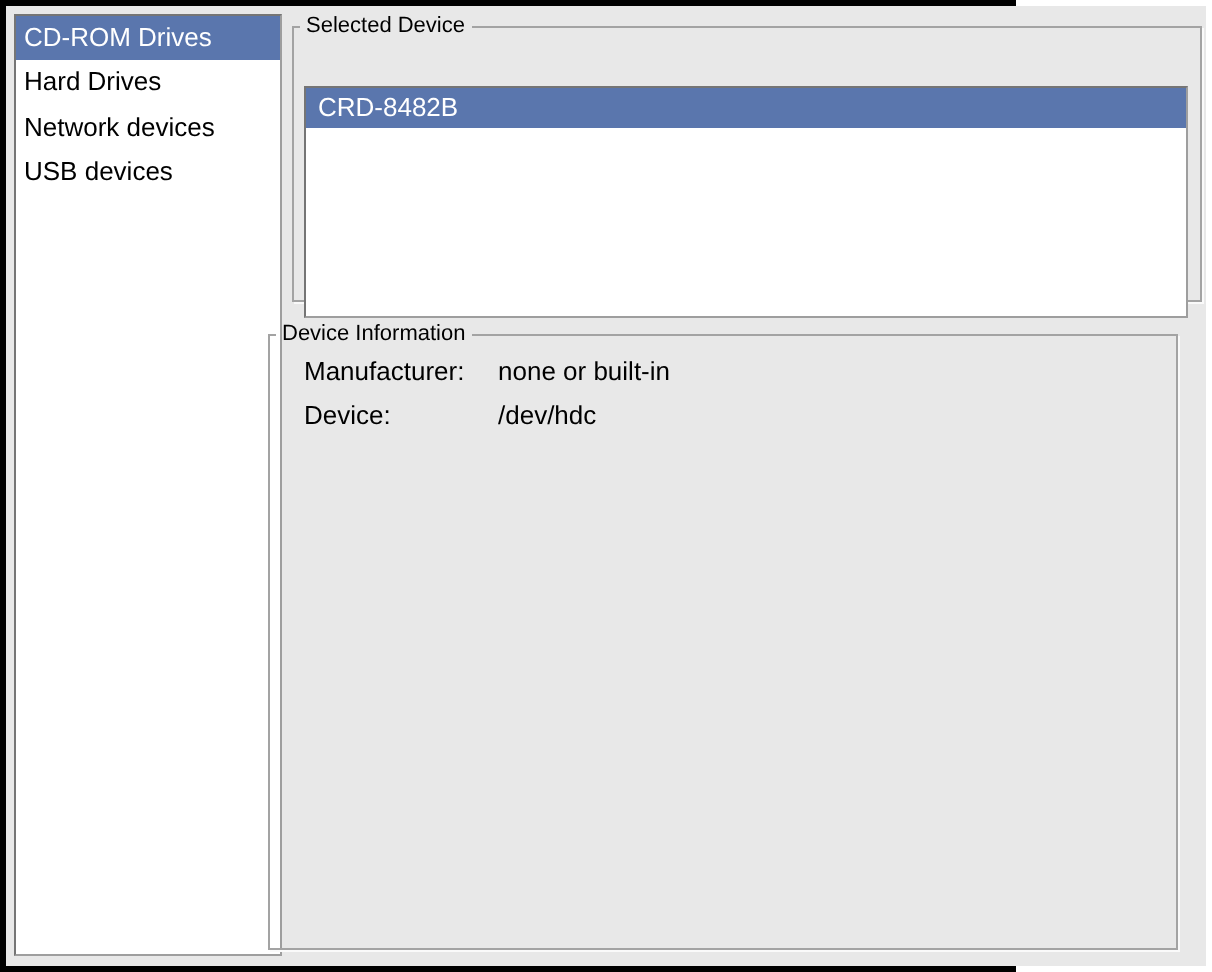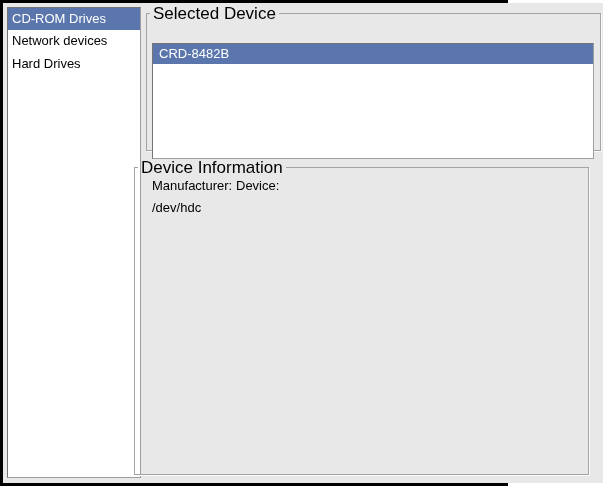--- a/index.html
+++ b/index.html
@@ -58,66 +58,68 @@
   }
   fieldset.frame {
     position: absolute;
     margin: 0; padding: 0;
     border: 1px solid var(--frame-border, #a3a3a3);
     box-shadow: 1px 1px 0 #fafafa;
   }
   fieldset.frame legend {
     margin-left: 3px;
     padding: 0 3px;
-    font-size: 17px;
+    font-size: 11px;
     line-height: 13px;
   }
   .frame-selected-device {
     left: 143px; top: 4px;
     width: 455px; height: 144px;
   }
   .frame-device-info {
     left: 131px; top: 158px;
     width: 455px; height: 314px;
   }
   .info-grid {
     position: absolute;
     left: 149px; top: 172px;
     display: grid;
     grid-template-columns: 84px auto;
     grid-auto-rows: 22px;
     line-height: 22px;
-    column-gap: 0px;
+    column-gap: 13px;
   }
   .info-label, .info-value { white-space: nowrap; }
 </style>
 </head>
 <body>
 
 <div class="window">
   <div class="canvas">
 
     <div class="listbox sidebar-list" id="sidebar-list">
         <div class="row selected">CD-ROM Drives</div>
+        <div class="row">Hard Drives</div>
         <div class="row">Network devices</div>
-        <div class="row">Hard Drives</div>
+        <div class="row">USB devices</div>
       </div>
 
     <fieldset class="frame frame-selected-device">
       <legend>Selected Device</legend>
     </fieldset>
 
     <div class="listbox device-list" id="device-list">
         <div class="row selected">CRD-8482B</div>
       </div>
 
     <fieldset class="frame frame-device-info">
       <legend>Device Information</legend>
     </fieldset>
 
     <div class="info-grid" id="info-grid">
         <span class="info-label">Manufacturer:</span>
+        <span class="info-value">none or built-in</span>
         <span class="info-label">Device:</span>
         <span class="info-value">/dev/hdc</span>
       </div>
 
   </div>
 </div>
 
 </body></html>

